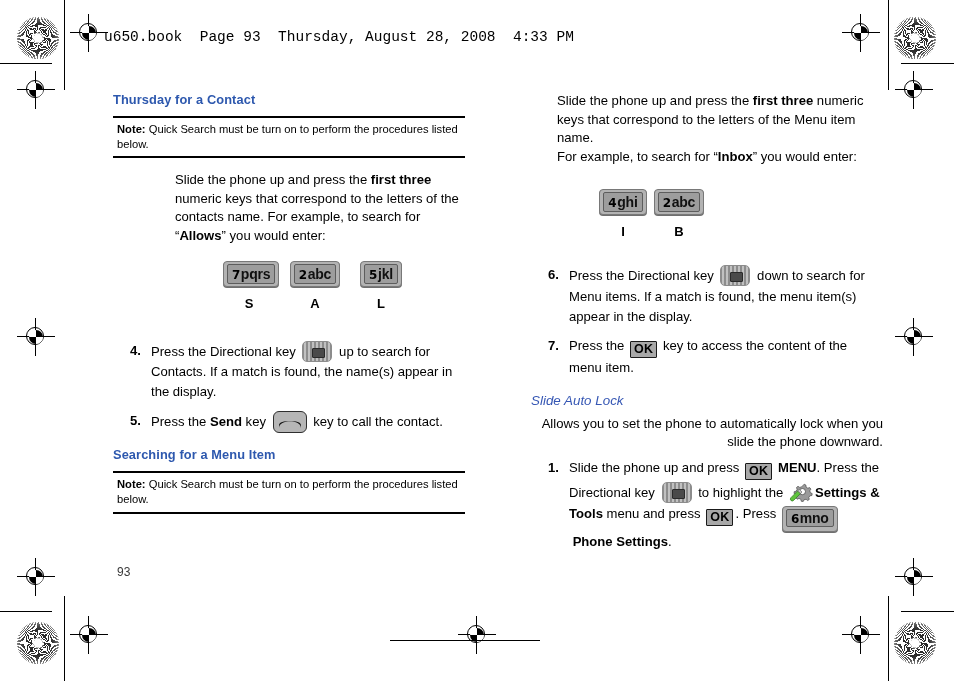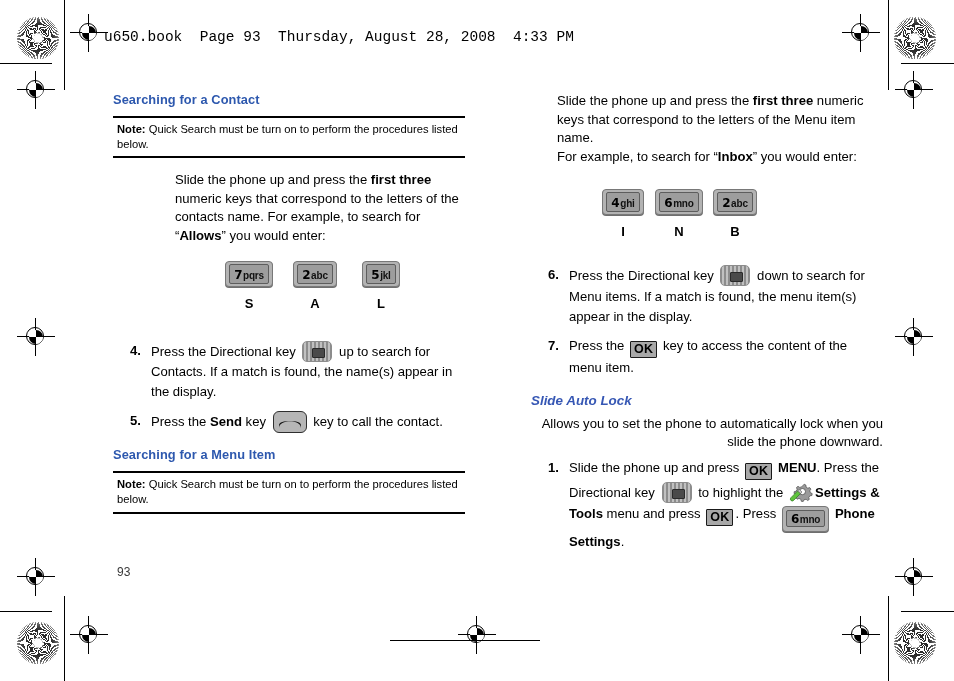--- a/index.html
+++ b/index.html
@@ -100,21 +100,21 @@
   
   .h-blue {
     color: #2d58ae;
     font-weight: bold;
     font-size: 12.8px;
     letter-spacing: .1px;
     margin: 0 0 9px 0;
   }
   .h-blue-italic {
     color: #3657b4;
-    font-weight: bold;
+    font-weight: normal;
     font-style: italic;
     font-size: 13.4px;
     margin: 0 0 7px 0;
   }
 
   
   .note {
     border-top: 2.2px solid #000;
     border-bottom: 2.2px solid #000;
     padding: 4px 0 4px 4px;
@@ -180,21 +180,21 @@
     white-space: nowrap;
   }
   .keycap-num {
     font-family: "DejaVu Sans", sans-serif;
     font-weight: bold;
     font-size: 12px;
     color: #000;
     letter-spacing: -.5px;
   }
   .keycap-letters {
-    font-size: 10px;
+    font-size: 14px;
     font-weight: bold;
     color: #111;
     margin-left: 1px;
     letter-spacing: -.2px;
   }
 
   .keycap-ok {
     display: inline-block;
     vertical-align: -3px;
     background: #a8a8a8;
@@ -361,21 +361,21 @@
 <div class="croprule" style="left:0px;   top:63px;  width:52px; height:1px;"></div>
 <div class="croprule" style="left:0px;   top:611px; width:52px; height:1px;"></div>
 <div class="croprule" style="left:901px; top:63px;  width:53px; height:1px;"></div>
 <div class="croprule" style="left:901px; top:611px; width:53px; height:1px;"></div>
 <div class="croprule" style="left:390px; top:640px; width:150px;height:1px;"></div>
 
 <div class="page-header">u650.book  Page 93  Thursday, August 28, 2008  4:33 PM</div>
 
 <div class="column col-left">
 
-  <div class="h-blue">Searching for a Contact</div>
+  <div class="h-blue">Thursday for a Contact</div>
 
   <div class="note">
     <b>Note:</b>
     <span>Quick Search must be turn on to perform the procedures listed below.</span>
   </div>
 
   <div class="indent-para">
     <span>Slide the phone up and press the </span><b>first three</b><span> numeric keys that correspond to the letters of the contacts name. For example, to search for “</span><b>Allows</b><span>” you would enter:</span>
   </div>
 
@@ -443,28 +443,20 @@
   </div>
 
   <div class="key-row" style="margin-left:64px; margin-top:22px;">
     <div class="key-cell">
       <span class="keycap">
         <span class="keycap-inner">
           <span class="keycap-num">4</span><span class="keycap-letters">ghi</span>
         </span>
       </span>
       <div class="key-letter">I</div>
-    </div>
-    <div class="key-cell">
-      <span class="keycap">
-        <span class="keycap-inner">
-          <span class="keycap-num">6</span><span class="keycap-letters">mno</span>
-        </span>
-      </span>
-      <div class="key-letter">N</div>
     </div>
     <div class="key-cell">
       <span class="keycap">
         <span class="keycap-inner">
           <span class="keycap-num">2</span><span class="keycap-letters">abc</span>
         </span>
       </span>
       <div class="key-letter">B</div>
     </div>
   </div>

